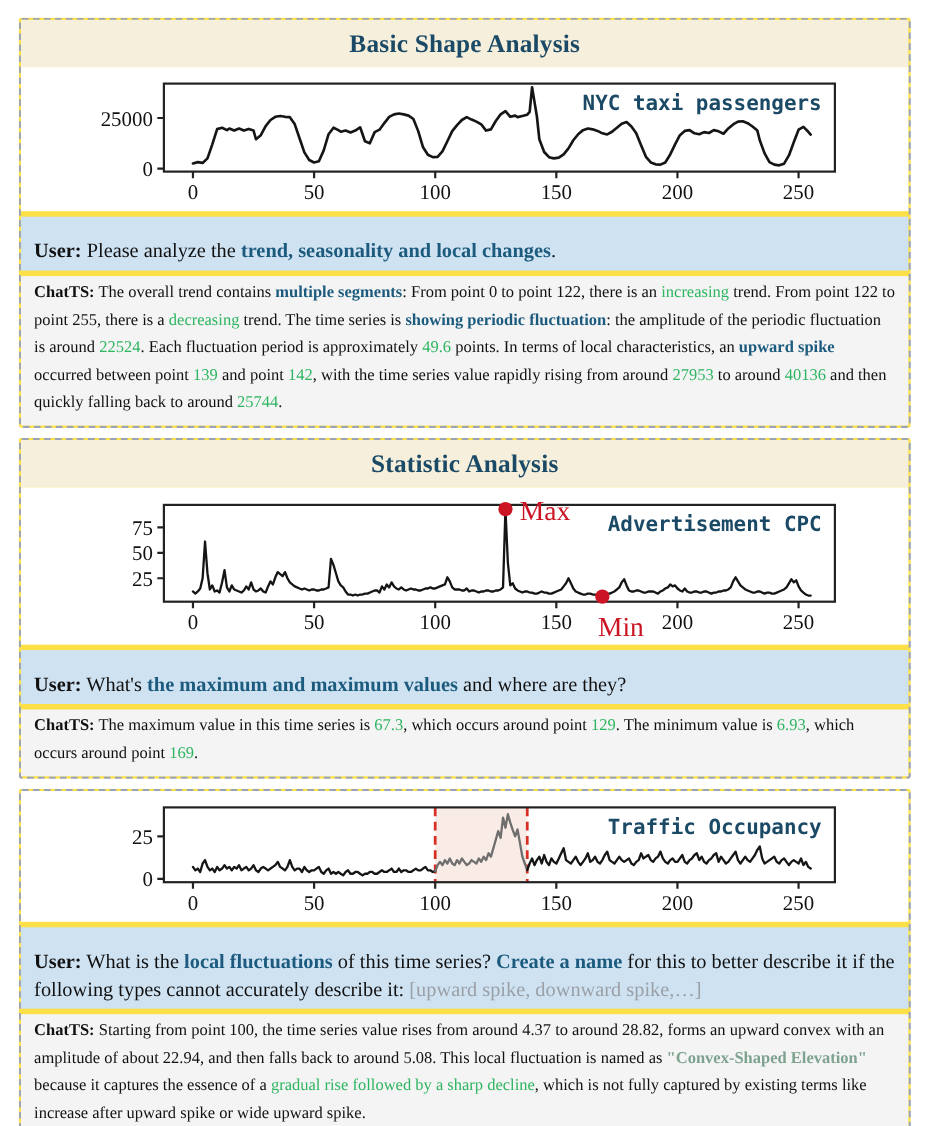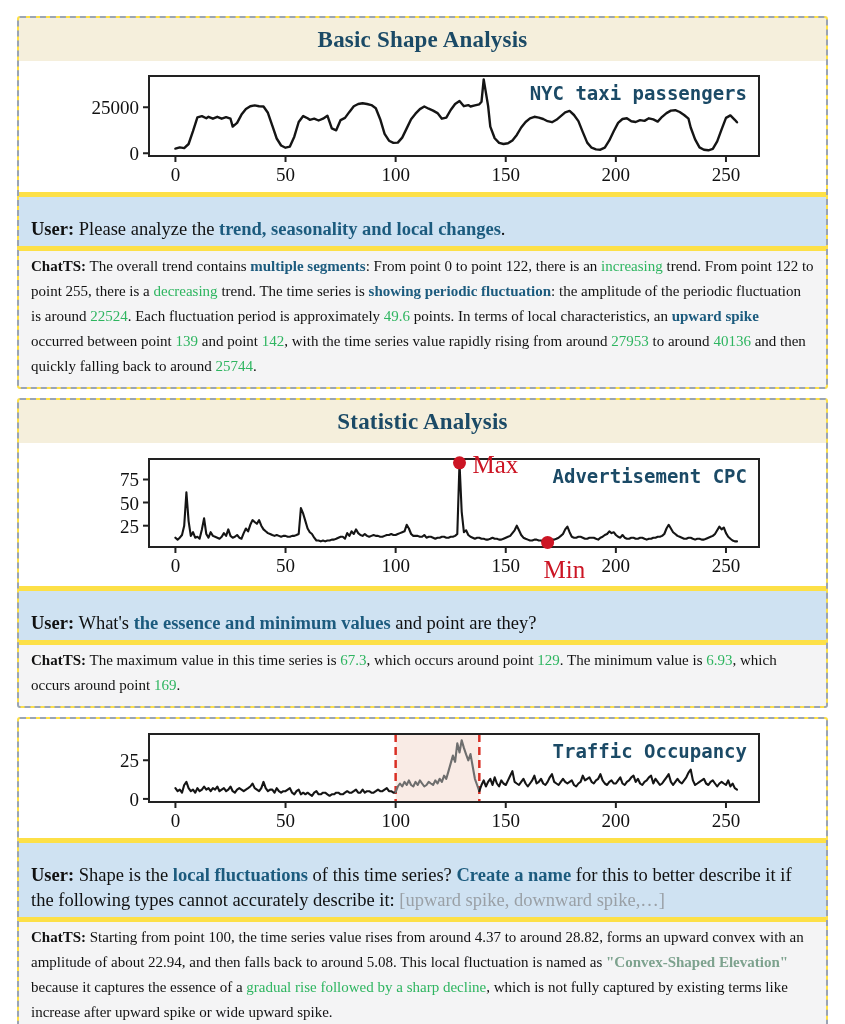--- a/index.html
+++ b/index.html
@@ -126,21 +126,21 @@
           <text x="86" y="57.536842105263155" text-anchor="end" class="tick">50</text>
           <line x1="90" y1="27.378947368421052" x2="96" y2="27.378947368421052" stroke="#222" stroke-width="2"></line>
           <text x="86" y="34.37894736842105" text-anchor="end" class="tick">75</text>
           <text x="694" y="31" text-anchor="end" class="series-label" fill="#1b4a66">Advertisement CPC</text>
           <circle cx="406.5054151624549" cy="10.797894736842096" r="6.5" fill="#cc1524"></circle>
           <text x="419.5054151624549" y="20.797894736842096" text-anchor="start" class="annot">Max</text>
           <circle cx="494.5920577617328" cy="90.43326315789474" r="6.5" fill="#cc1524"></circle>
           <text x="490.5920577617328" y="126" text-anchor="start" class="annot">Min</text>
         </svg>
     </div>
-    <div class="user-row"><span class="seg-b">User:</span><span> What's </span><span class="seg-a">the essence and minimum values</span><span> and point are they?</span></div>
+    <div class="user-row"><span class="seg-b">User:</span><span> What's </span><span class="seg-a">the maximum and maximum values</span><span> and where are they?</span></div>
     <div class="chatts-row"><span class="seg-b">ChatTS:</span><span> The maximum value in this time series is </span><span class="seg-g">67.3</span><span>, which occurs around point </span><span class="seg-g">129</span><span>. The minimum value is </span><span class="seg-g">6.93</span><span>, which occurs around point </span><span class="seg-g">169</span><span>.</span></div>
   </section>
 
   <section class="panel">
     <div class="chart-wrap">
       <svg class="chart" width="740" height="108" viewBox="0 0 740 108">
           <rect x="96" y="6" width="610" height="68" fill="#ffffff"></rect>
           <rect x="342.6425992779783" y="6" width="83.68231046931413" height="68" fill="#f8e7e0" opacity="0.85"></rect>
           <line x1="342.6425992779783" y1="6" x2="342.6425992779783" y2="74" stroke="#d93025" stroke-width="2.5" stroke-dasharray="8,5"></line>
           <line x1="426.32490974729245" y1="6" x2="426.32490974729245" y2="74" stroke="#d93025" stroke-width="2.5" stroke-dasharray="8,5"></line>
@@ -160,17 +160,17 @@
           <text x="562.8592057761732" y="99" text-anchor="middle" class="tick">200</text>
           <line x1="672.9675090252707" y1="74" x2="672.9675090252707" y2="80" stroke="#222" stroke-width="2"></line>
           <text x="672.9675090252707" y="99" text-anchor="middle" class="tick">250</text>
           <line x1="90" y1="70.9090909090909" x2="96" y2="70.9090909090909" stroke="#222" stroke-width="2"></line>
           <text x="86" y="77.9090909090909" text-anchor="end" class="tick">0</text>
           <line x1="90" y1="32.27272727272727" x2="96" y2="32.27272727272727" stroke="#222" stroke-width="2"></line>
           <text x="86" y="39.27272727272727" text-anchor="end" class="tick">25</text>
           <text x="694" y="30" text-anchor="end" class="series-label" fill="#1b4a66">Traffic Occupancy</text>
         </svg>
     </div>
-    <div class="user-row"><span class="seg-b">User:</span><span> Shape is the </span><span class="seg-a">local fluctuations</span><span> of this time series? </span><span class="seg-a">Create a name</span><span> for this to better describe it if the following types cannot accurately describe it: </span><span class="seg-gr">[upward spike, downward spike,…]</span></div>
+    <div class="user-row"><span class="seg-b">User:</span><span> What is the </span><span class="seg-a">local fluctuations</span><span> of this time series? </span><span class="seg-a">Create a name</span><span> for this to better describe it if the following types cannot accurately describe it: </span><span class="seg-gr">[upward spike, downward spike,…]</span></div>
     <div class="chatts-row"><span class="seg-b">ChatTS:</span><span> Starting from point 100, the time series value rises from around 4.37 to around 28.82, forms an upward convex with an amplitude of about 22.94, and then falls back to around 5.08. This local fluctuation is named as </span><span class="seg-s">"Convex-Shaped Elevation"</span><span> because it captures the essence of a </span><span class="seg-g">gradual rise followed by a sharp decline</span><span>, which is not fully captured by existing terms like increase after upward spike or wide upward spike.</span></div>
   </section>
 
 </div>
 
 </body></html>

